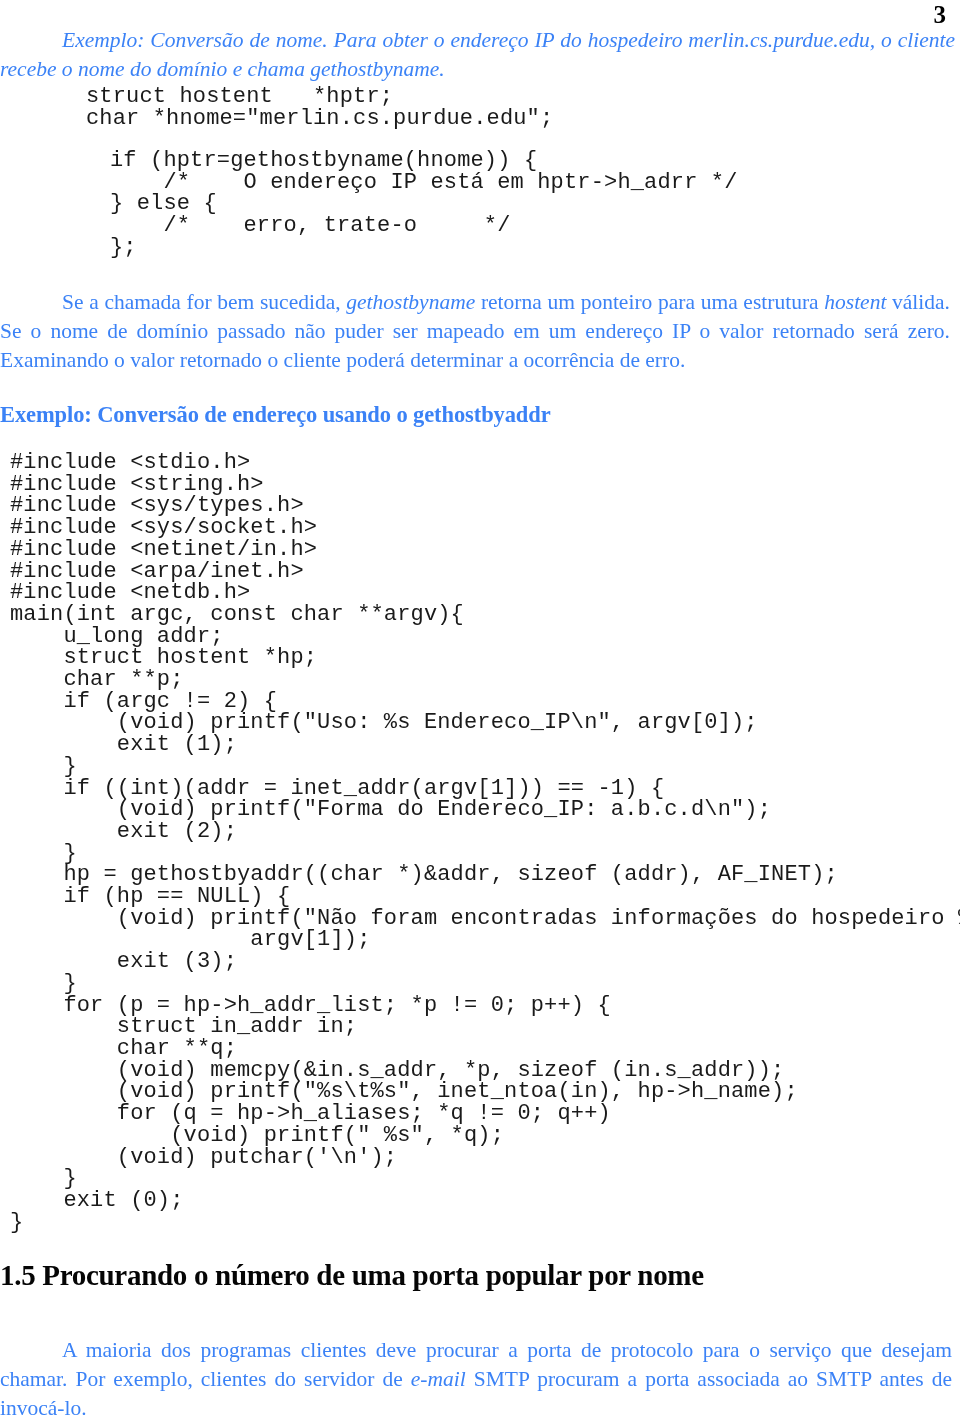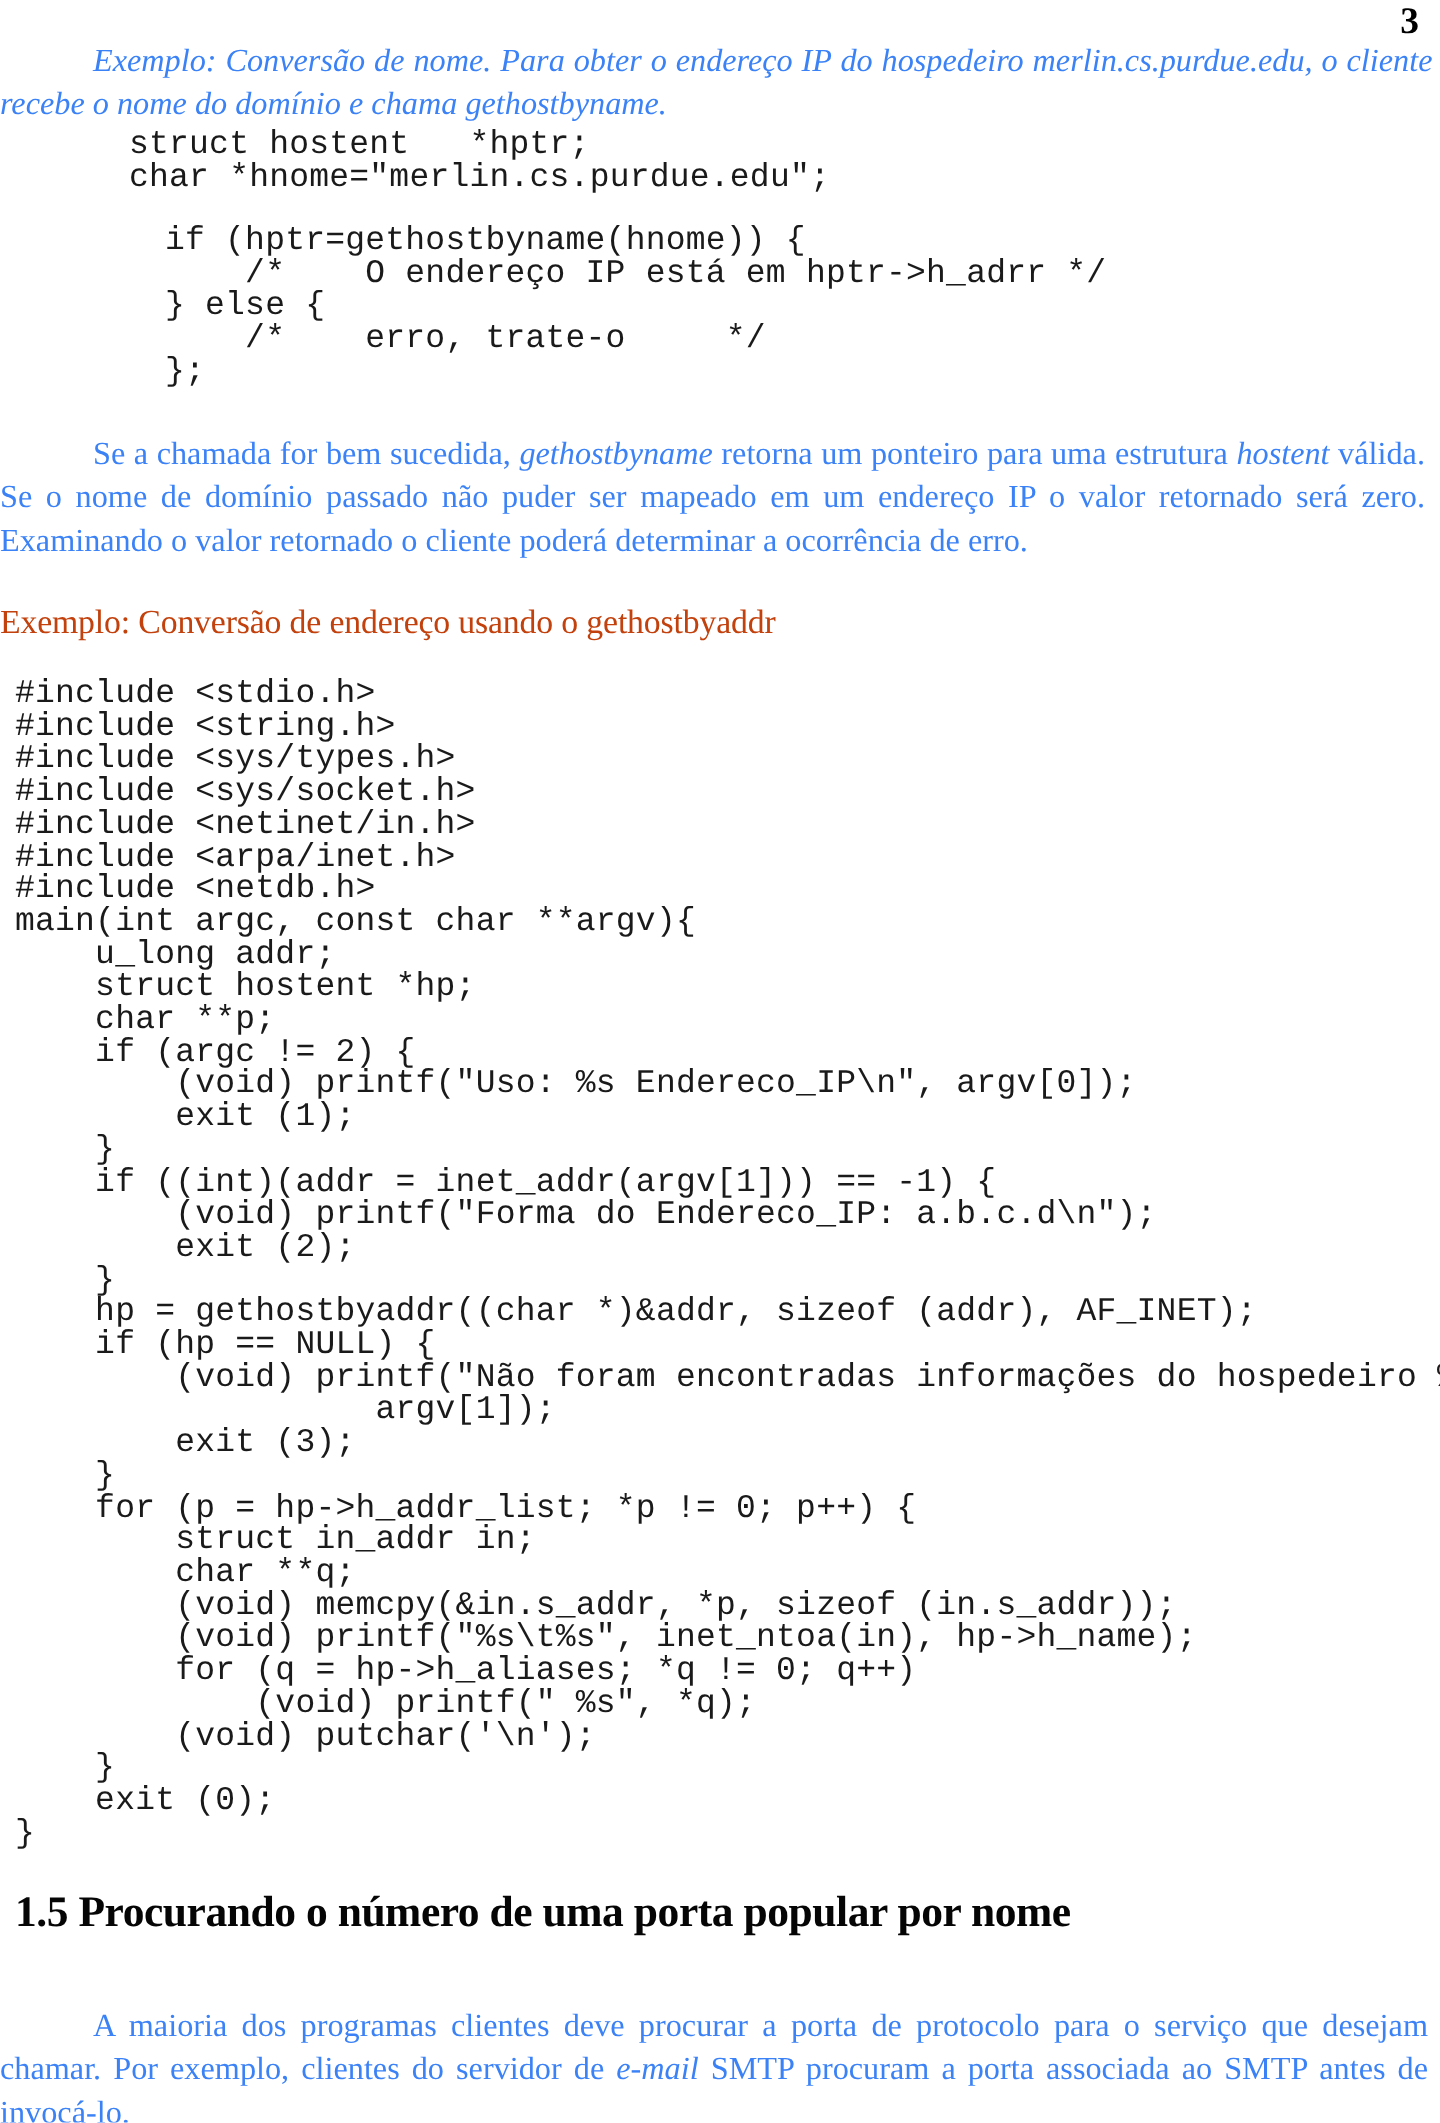--- a/index.html
+++ b/index.html
@@ -47,24 +47,24 @@
     font-style: italic;
   }
   .indent-first {
     text-indent: 62px;
   }
   .em-italic { font-style: italic; }
 
   
   .heading-bold {
     font-size: 22.5px;
-    font-weight: normal;
+    font-weight: bold;
     line-height: 28px;
     letter-spacing: -0.1px;
-    color: #c2410c;
+    color: #3b82f6;
     margin: 0;
   }
   .section-heading {
     font-size: 29px;
     font-weight: bold;
     line-height: 34px;
     letter-spacing: -0.3px;
     color: #050505;
     margin: 0;
   }
@@ -82,21 +82,21 @@
 
   
   .abs { position: absolute; }
 
   #intro-para      { left: 0px;   top: 26px;  width: 955px; }
   #code-snippet-1  { left: 86px;  top: 86px;  }
   #code-snippet-2  { left: 86px;  top: 150px; margin-left: 24px; }
   #result-para     { left: 0px;   top: 288px; width: 950px; }
   #example-heading { left: 0px;   top: 401px; }
   #main-code       { left: 10px;  top: 452px; }
-  #section-15      { left: 10px;   top: 1258px;}
+  #section-15      { left: 0px;   top: 1258px;}
   #closing-para    { left: 0px;   top: 1336px; width: 952px; }
 </style>
 </head>
 <body>
 
 <div class="page">
 
   <div class="abs page-number" id="page-number">3</div>
 
   <p class="abs body-para italic indent-first" id="intro-para">Exemplo: Conversão de nome. Para obter o endereço IP do hospedeiro merlin.cs.purdue.edu, o cliente recebe o nome do domínio e chama gethostbyname.</p>

